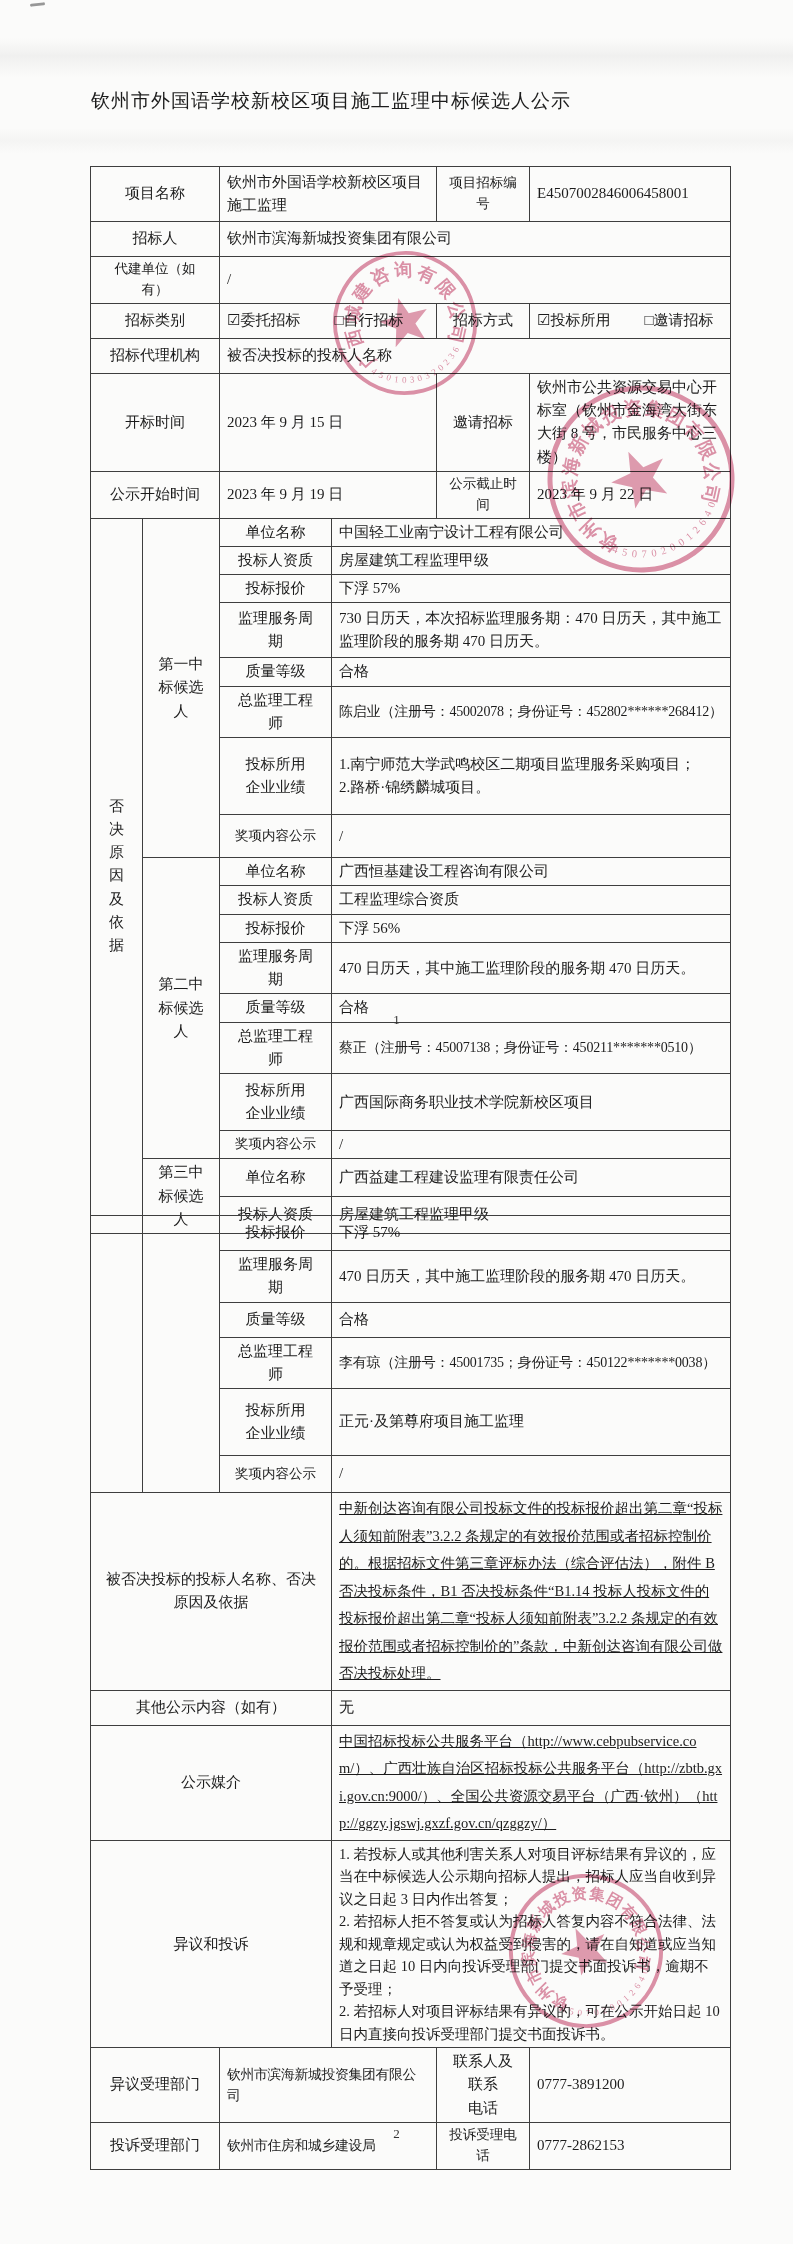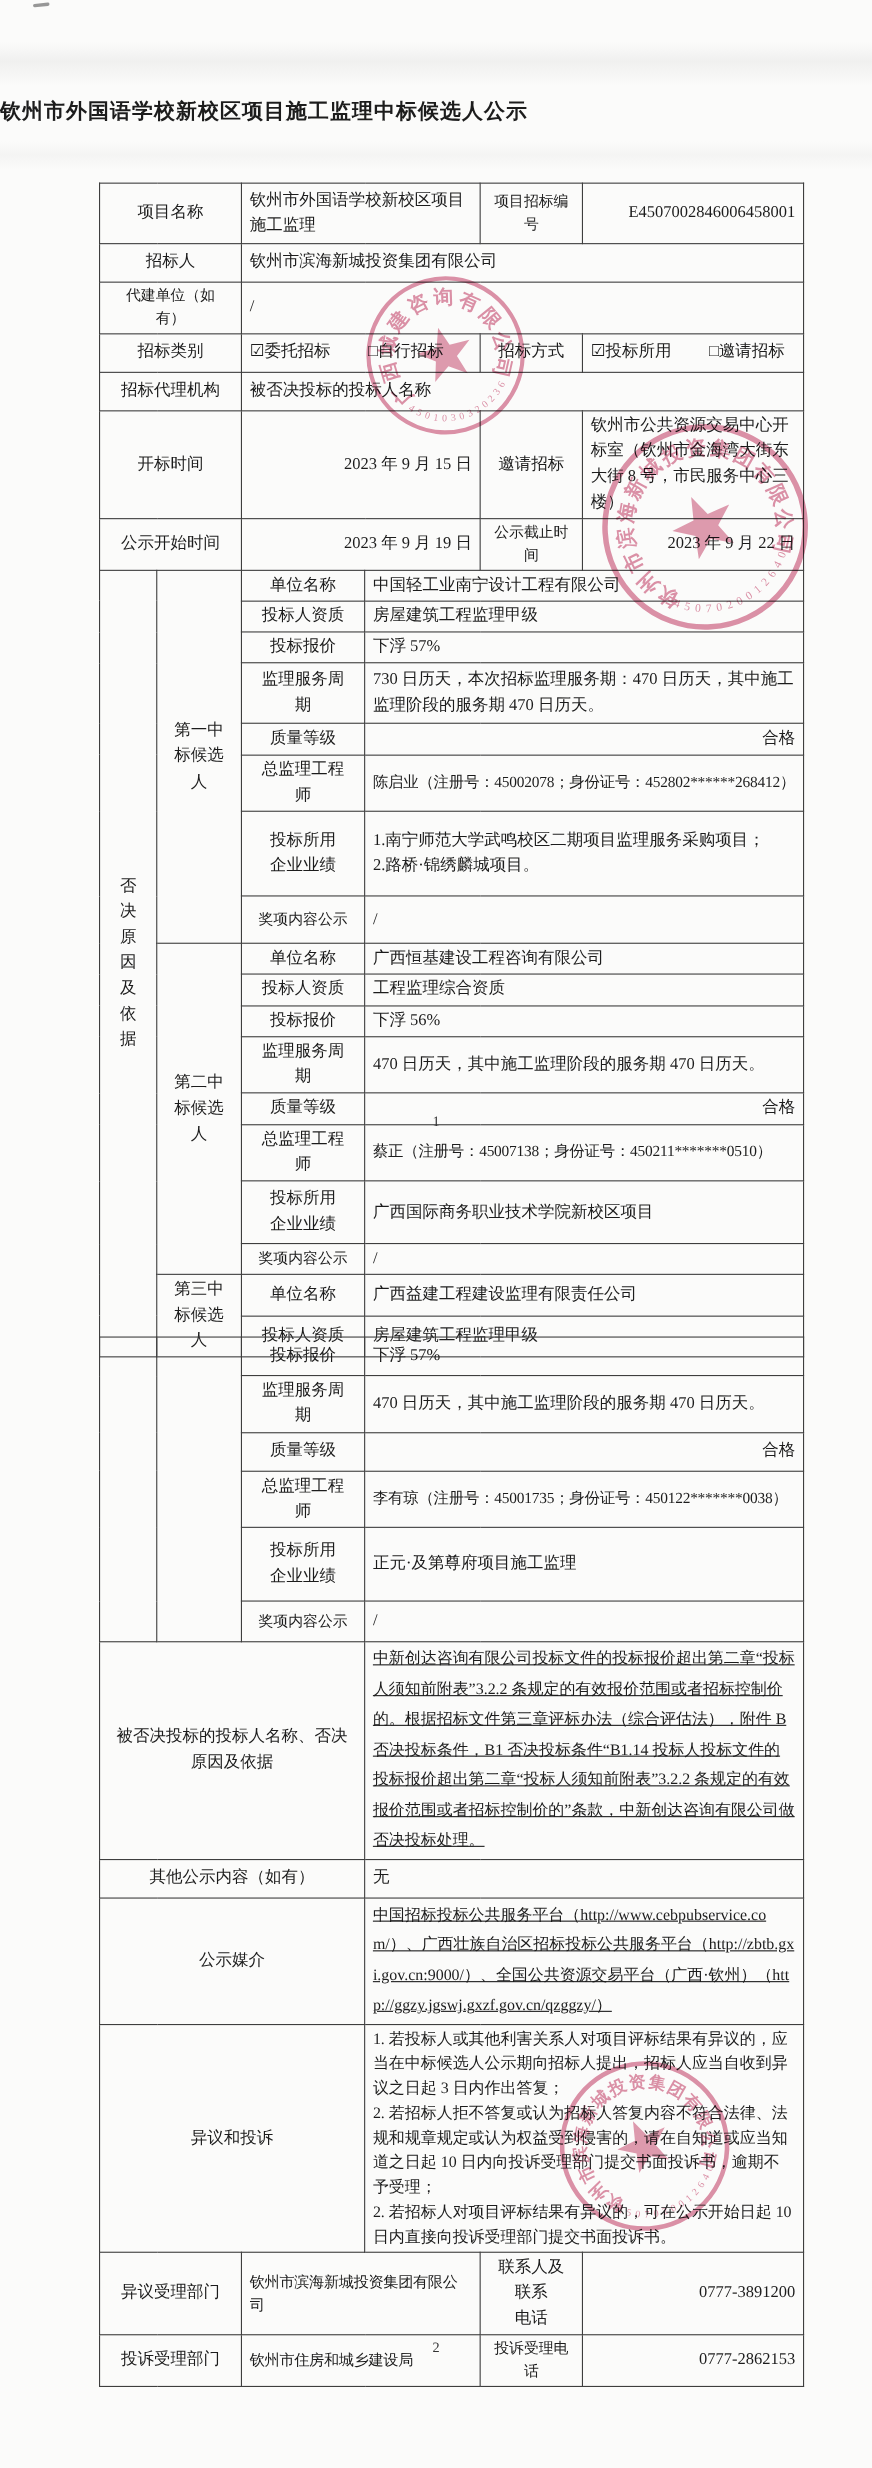--- a/index.html
+++ b/index.html
@@ -14,37 +14,37 @@
   
   .smudge-band{position:absolute;left:0;top:38px;width:793px;height:40px;
     background:linear-gradient(180deg,rgba(0,0,0,0) 0%,rgba(110,110,110,0.08) 45%,rgba(0,0,0,0) 100%);}
   .smudge-band2{position:absolute;left:0;top:128px;width:793px;height:26px;
     background:linear-gradient(180deg,rgba(0,0,0,0) 0%,rgba(120,120,120,0.05) 50%,rgba(0,0,0,0) 100%);}
   .corner-dash{position:absolute;left:30px;top:3px;width:15px;height:3px;
     background:rgba(70,70,70,0.55);border-radius:2px;transform:rotate(-6deg);}
 
   .doc-title{
     position:absolute;left:0;top:88px;width:662px;
-    font-size:19px;font-weight:700;letter-spacing:1px;
+    text-align:center;font-size:19px;font-weight:400;letter-spacing:1px;
   }
   table.sheet{
     position:absolute;left:90px;width:640px;
     border-collapse:collapse;table-layout:fixed;
   }
   #table1{top:166px;}
   #table2{top:1215px;}
   td{
     border:1px solid #3e3e3e;
     padding:2px 7px;
     font-size:15px;line-height:1.55;
     vertical-align:middle;
     word-break:break-all;overflow:hidden;
   }
   td.lab{text-align:center;padding:2px 11px;}
-  td.ctr{text-align:right;}
+  td.ctr{text-align:left;}
   .preline{white-space:pre-line;}
   .tight{font-size:13.8px;letter-spacing:-0.3px;}
   .chief{font-size:14px;letter-spacing:-0.2px;}
   .small-lab{font-size:13.5px;}
   .para{font-size:14.5px;line-height:1.9;text-decoration:underline;}
   .obj{font-size:14.5px;line-height:1.55;}
   .chk-gap{display:inline-block;width:34px;}
 
   
   tr.h50>td{height:50px;}

